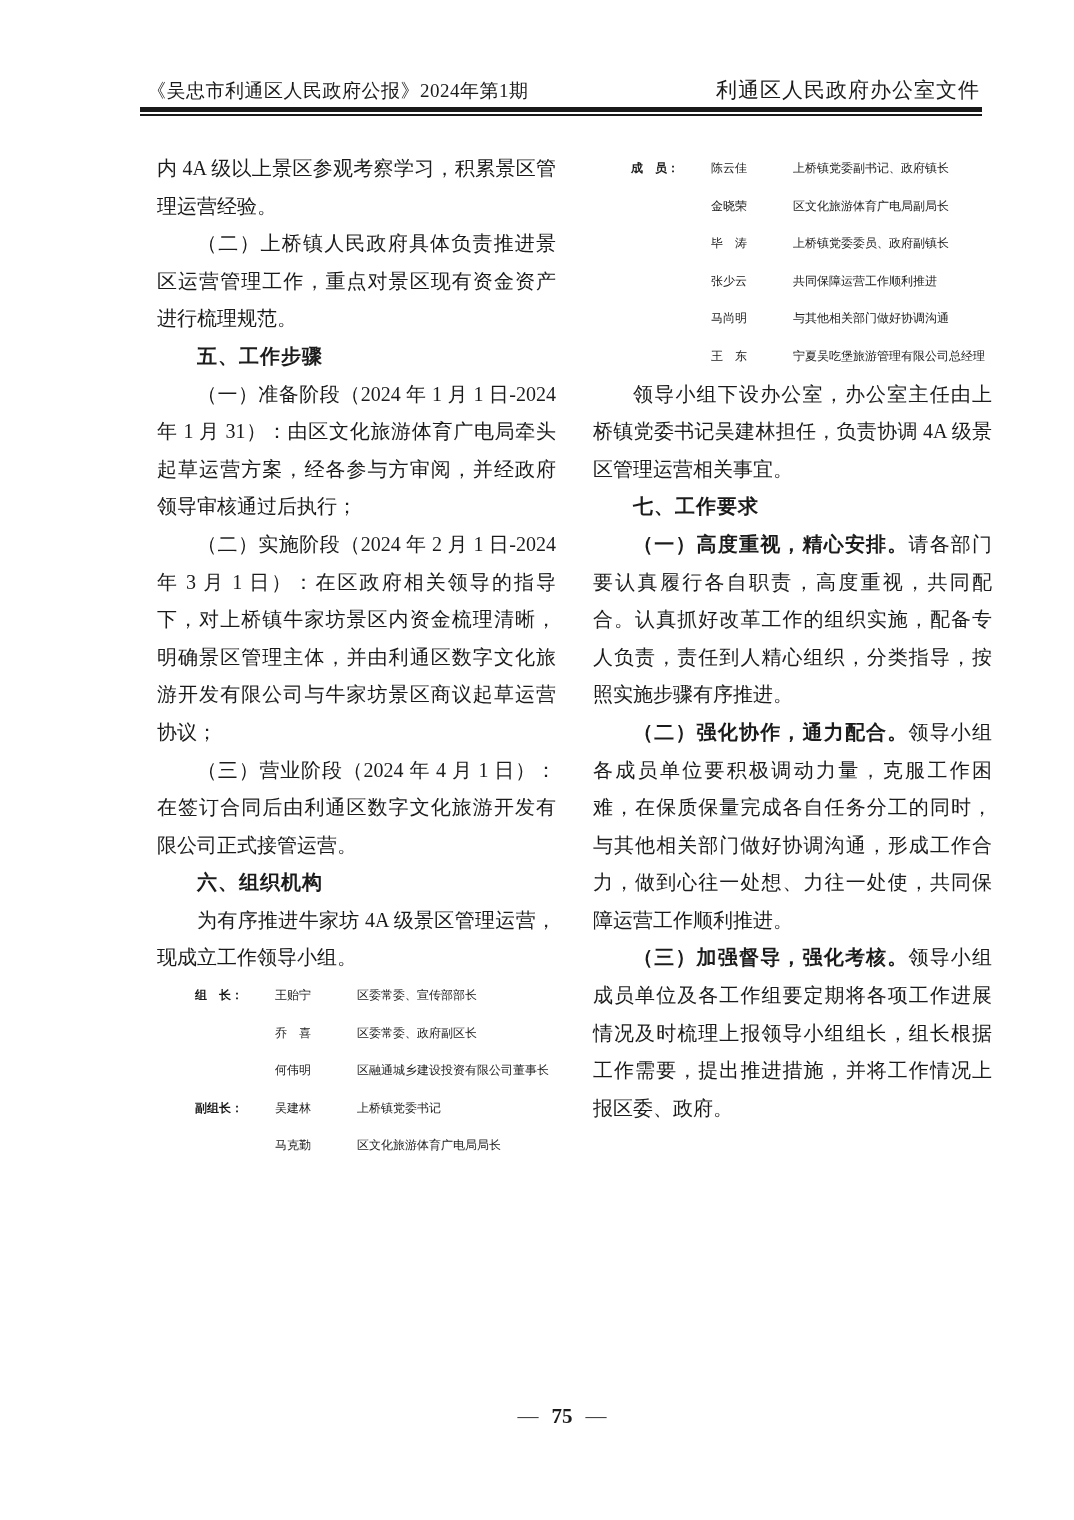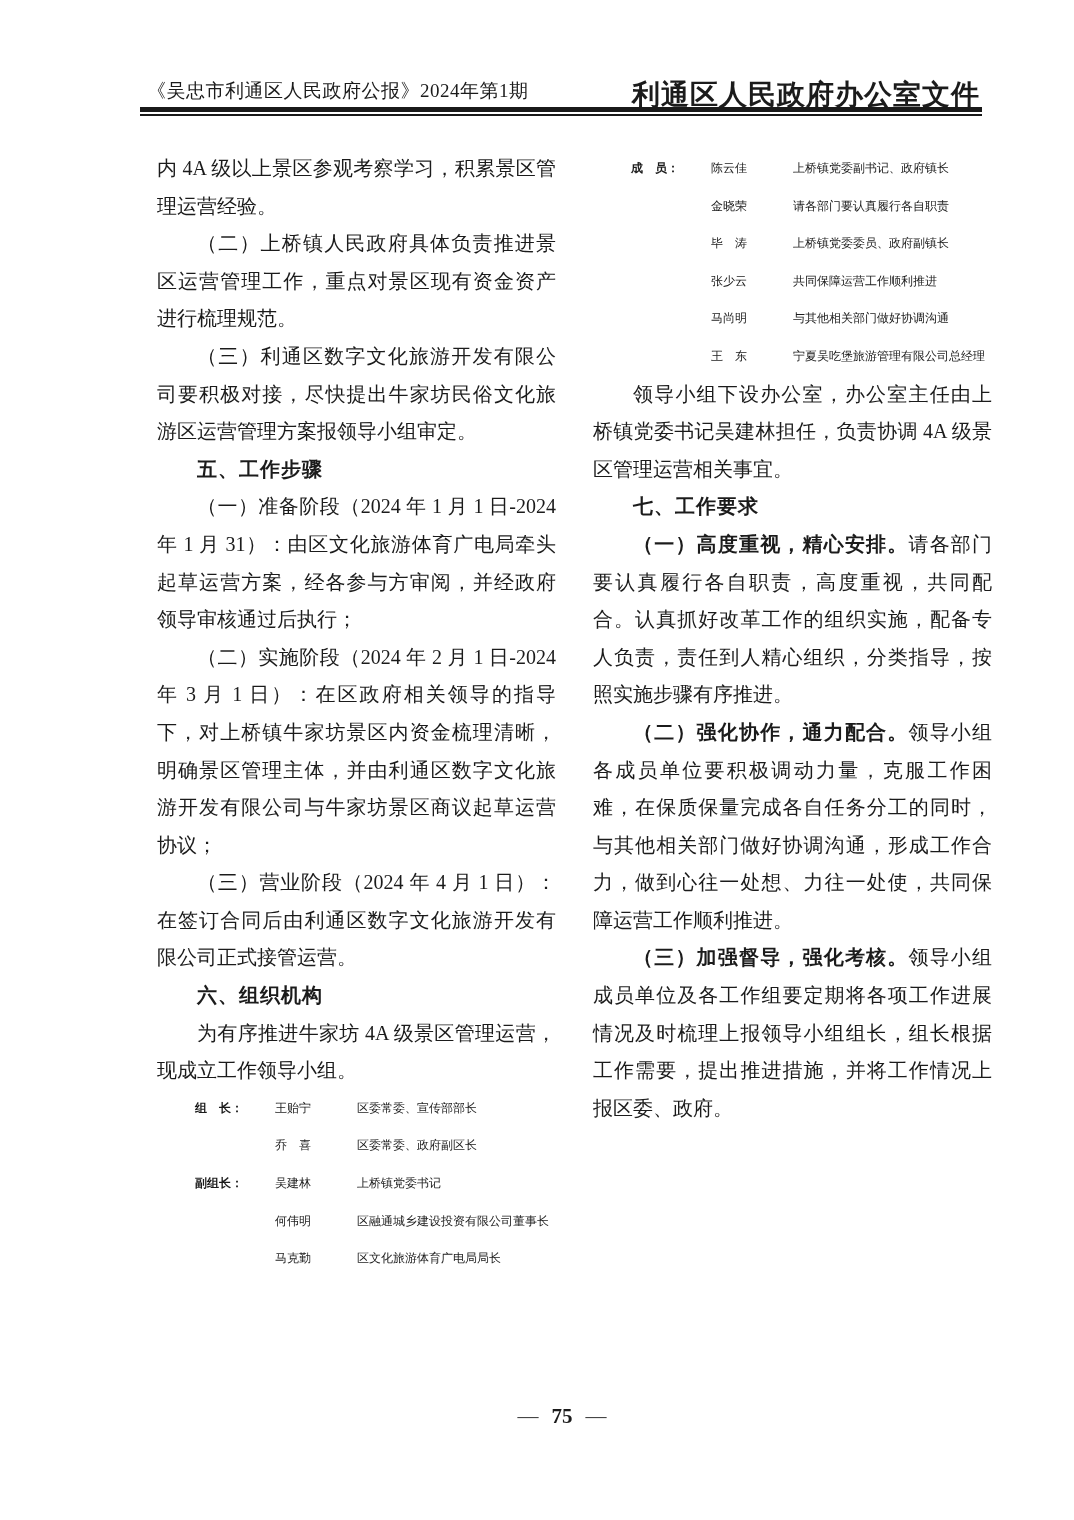--- a/index.html
+++ b/index.html
@@ -14,21 +14,21 @@
     overflow:hidden;
     margin-left:25px;
   }
   .hdr-left {
     position:absolute; left:122px; top:78px;
     font-size:19px; letter-spacing:0.5px;
     white-space:nowrap;
   }
   .hdr-right {
     position:absolute; right:119px; top:76px;
-    font-size:28px; font-weight:700;
+    font-size:21px; font-weight:400;
     font-family:"Liberation Sans","DejaVu Sans",sans-serif;
     white-space:nowrap; letter-spacing:1px;
   }
   .rule-thick { position:absolute; left:115px; right:117px; top:107px; height:5px; background:#191919; }
   .rule-thin  { position:absolute; left:115px; right:117px; top:114px; height:2px; background:#191919; }
 
   .columns {
     position:absolute; left:132px; top:150px; width:835px;
     display:flex; gap:37px;
   }
@@ -74,66 +74,65 @@
 <div class="page">
   <div class="hdr-left">《吴忠市利通区人民政府公报》2024年第1期</div>
   <div class="hdr-right">利通区人民政府办公室文件</div>
   <div class="rule-thick"></div>
   <div class="rule-thin"></div>
 
   <div class="columns">
     <div class="col">
         <p class="para"><span>内 4A 级以上景区参观考察学习，积累景区管理运营经验。</span></p>
         <p class="para indent"><span>（二）上桥镇人民政府具体负责推进景区运营管理工作，重点对景区现有资金资产进行梳理规范。</span></p>
-        <p class="para indent"><span>（三）利通区数字文化旅游开发有限公司要积极对接，尽快提出牛家坊民俗文化旅游区运营管理方案报领导小组审定。</span></p>
         <div class="heading">五、工作步骤</div>
         <p class="para indent"><span>（一）准备阶段（2024 年 1 月 1 日-2024 年 1 月 31）：由区文化旅游体育广电局牵头起草运营方案，经各参与方审阅，并经政府领导审核通过后执行；</span></p>
         <p class="para indent"><span>（二）实施阶段（2024 年 2 月 1 日-2024 年 3 月 1 日）：在区政府相关领导的指导下，对上桥镇牛家坊景区内资金梳理清晰，明确景区管理主体，并由利通区数字文化旅游开发有限公司与牛家坊景区商议起草运营协议；</span></p>
         <p class="para indent"><span>（三）营业阶段（2024 年 4 月 1 日）：在签订合同后由利通区数字文化旅游开发有限公司正式接管运营。</span></p>
         <div class="heading">六、组织机构</div>
         <p class="para indent"><span>为有序推进牛家坊 4A 级景区管理运营，现成立工作领导小组。</span></p>
         <div class="roster">
           <div class="roster-row">
             <span class="roster-label">组　长：</span>
             <span class="roster-name">王贻宁</span>
             <span class="roster-title">区委常委、宣传部部长</span>
           </div>
           <div class="roster-row">
             <span class="roster-label"></span>
             <span class="roster-name">乔　喜</span>
             <span class="roster-title">区委常委、政府副区长</span>
           </div>
           <div class="roster-row">
+            <span class="roster-label"></span>
+            <span class="roster-name">何伟明</span>
+            <span class="roster-title">区融通城乡建设投资有限公司董事长</span>
+          </div>
+          <div class="roster-row">
             <span class="roster-label">副组长：</span>
             <span class="roster-name">吴建林</span>
             <span class="roster-title">上桥镇党委书记</span>
-          </div>
-          <div class="roster-row">
-            <span class="roster-label"></span>
-            <span class="roster-name">何伟明</span>
-            <span class="roster-title">区融通城乡建设投资有限公司董事长</span>
           </div>
           <div class="roster-row">
             <span class="roster-label"></span>
             <span class="roster-name">马克勤</span>
             <span class="roster-title">区文化旅游体育广电局局长</span>
           </div>
         </div>
       </div>
     <div class="col">
         <div class="roster">
           <div class="roster-row">
             <span class="roster-label">成　员：</span>
             <span class="roster-name">陈云佳</span>
             <span class="roster-title">上桥镇党委副书记、政府镇长</span>
           </div>
           <div class="roster-row">
             <span class="roster-label"></span>
             <span class="roster-name">金晓荣</span>
-            <span class="roster-title">请各部门要认真履行各自职责</span>
+            <span class="roster-title">区文化旅游体育广电局副局长</span>
           </div>
           <div class="roster-row">
             <span class="roster-label"></span>
             <span class="roster-name">毕　涛</span>
             <span class="roster-title">上桥镇党委委员、政府副镇长</span>
           </div>
           <div class="roster-row">
             <span class="roster-label"></span>
             <span class="roster-name">张少云</span>
             <span class="roster-title">共同保障运营工作顺利推进</span>

